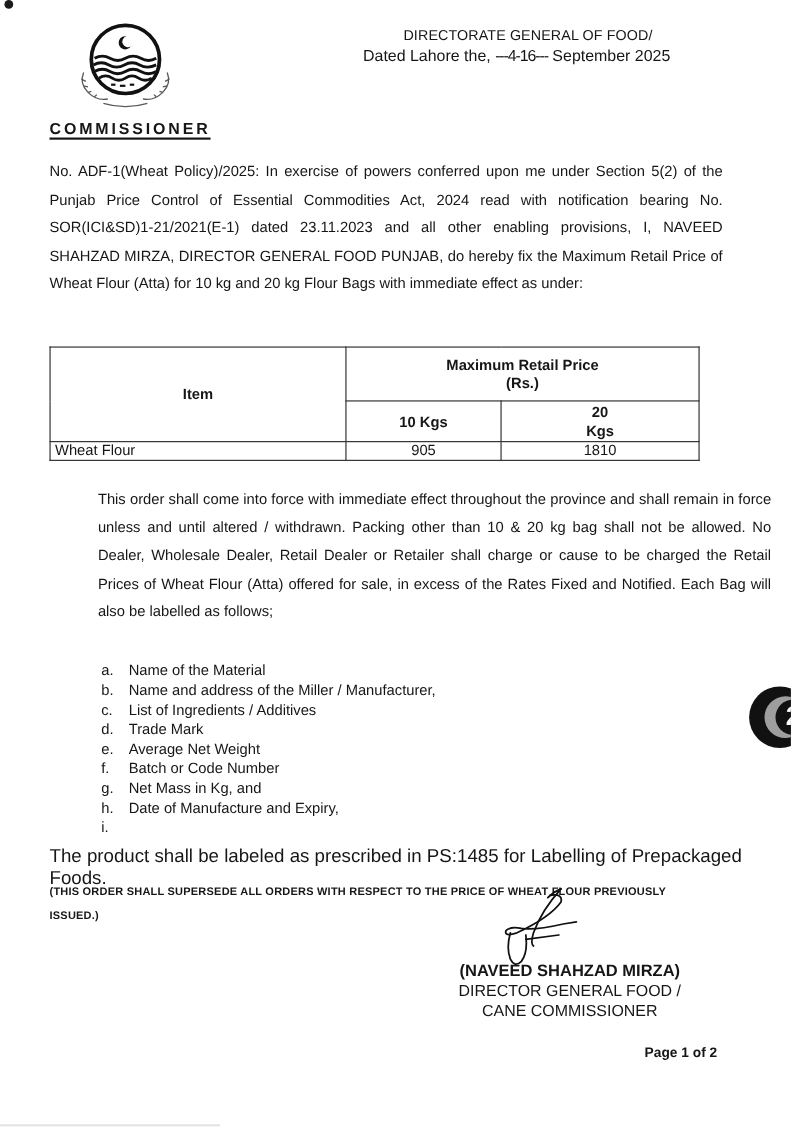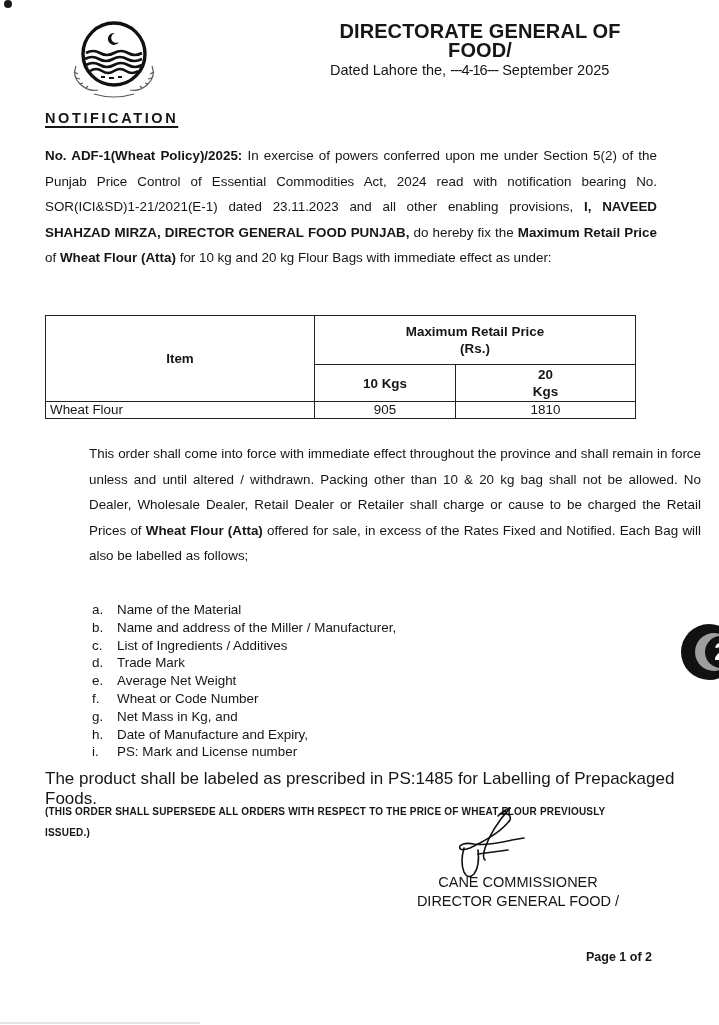--- a/index.html
+++ b/index.html
@@ -4,28 +4,28 @@
 <style>
   html, body { margin: 0; padding: 0; }
   body {
     width: 719px; height: 1025px; background: #ffffff; position: relative; overflow: hidden;
     font-family: "Liberation Sans", "DejaVu Sans", sans-serif; color: #161616;
   }
   .abs { position: absolute; }
   .dot { left: 4px; top: 0px; width: 8px; height: 8px; background: #1a1a1a; border-radius: 50%; }
   .logo { left: 64px; top: 18px; width: 100px; height: 82px; }
   .hdr { left: 330px; top: 22px; width: 300px; text-align: center; }
-  .hdr .l1, .hdr .l2 { font-weight: bold; font-size: 20px; line-height: 19px; letter-spacing: 0.1px; }
+  .hdr .l1, .hdr .l2 { font-weight: normal; font-size: 13px; line-height: 19px; letter-spacing: 0.1px; }
   .hdr .l3 { font-size: 14.5px; line-height: 20px; text-align: left; padding-right: 8px; }
   .hdr .date-hand { display: inline-block; position: relative; letter-spacing: -1px; }
   .notif-title { left: 45px; top: 110px; font-weight: bold; font-size: 14.5px; letter-spacing: 2.6px; text-decoration: underline; text-underline-offset: 3px; text-decoration-thickness: 2px; }
   .para { font-size: 13.4px; line-height: 25.5px; text-align: justify; text-align-last: left; }
   .p1 { left: 45px; top: 143px; width: 612px; }
   .p2 { left: 45px; top: 441px; width: 612px; margin-left: 44px; }
-  .b { font-weight: bold; }
+  .b { font-weight: normal; }
   table.mrp { position: absolute; left: 45px; top: 315px; width: 591px; border-collapse: collapse; font-size: 13.4px; }
   table.mrp td, table.mrp th { border: 1.6px solid #222; padding: 0 4px; }
   table.mrp th { font-weight: bold; text-align: center; line-height: 17px; }
   table.mrp .h-item { width: 260px; height: 48px; }
   table.mrp .h-mrp { height: 48px; }
   table.mrp .h-10 { width: 132px; height: 36px; }
   table.mrp .h-20 { height: 36px; }
   table.mrp td { height: 16px; line-height: 16px; margin-left: 21px; }
   table.mrp td.num { text-align: center; }
   .list { left: 92px; top: 601px; font-size: 13.4px; line-height: 17.8px; }
@@ -72,21 +72,21 @@
 
 <div class="abs hdr">
   <div class="l1">DIRECTORATE GENERAL OF FOOD/</div>
   <div class="l3">
     <span>Dated Lahore the,</span>
     <span class="date-hand"><span>---4-16---</span></span>
     <span>September 2025</span>
   </div>
 </div>
 
-<div class="abs notif-title">NOTIFICATION</div>
+<div class="abs notif-title">COMMISSIONER</div>
 
 <div class="abs para p1"><span class="b">No. ADF-1(Wheat Policy)/2025:</span><span> In exercise of powers conferred upon me under Section 5(2) of the Punjab Price Control of Essential Commodities Act, 2024 read with notification bearing No. SOR(ICI&amp;SD)1-21/2021(E-1) dated 23.11.2023 and all other enabling provisions, </span><span class="b">I, NAVEED SHAHZAD MIRZA, DIRECTOR GENERAL FOOD PUNJAB,</span><span> do hereby fix the </span><span class="b">Maximum Retail Price</span><span> of </span><span class="b">Wheat Flour (Atta)</span><span> for 10 kg and 20 kg Flour Bags with immediate effect as under:</span></div>
 
 <table class="mrp">
   <tbody>
       <tr>
     <th class="h-item" rowspan="2">Item</th>
     <th class="h-mrp" colspan="2">
       <div>Maximum Retail Price</div>
       <div>(Rs.)</div>
@@ -125,53 +125,53 @@
   <div class="row">
       <span class="mk">d.</span>
       <span>Trade Mark</span>
     </div>
   <div class="row">
       <span class="mk">e.</span>
       <span>Average Net Weight</span>
     </div>
   <div class="row">
       <span class="mk">f.</span>
-      <span>Wheat or Code Number</span>
+      <span>Batch or Code Number</span>
     </div>
   <div class="row">
       <span class="mk">g.</span>
       <span>Net Mass in Kg, and</span>
     </div>
   <div class="row">
       <span class="mk">h.</span>
       <span>Date of Manufacture and Expiry,</span>
     </div>
   <div class="row">
       <span class="mk">i.</span>
-      <span>PS: Mark and License number</span>
     </div>
 </div>
 
 <div class="abs p3">The product shall be labeled as prescribed in PS:1485 for Labelling of Prepackaged Foods.</div>
 
 <div class="abs caps">(THIS ORDER SHALL SUPERSEDE ALL ORDERS WITH RESPECT TO THE PRICE OF WHEAT FLOUR PREVIOUSLY ISSUED.)</div>
 
 <svg class="abs sig" viewBox="0 0 120 80">
   <g fill="none" stroke="#111" stroke-width="1.6" stroke-linecap="round">
     <path d="M70 2 q-18 20 -25 40 q-3 10 0 12"></path>
     <path d="M70 2 q-6 2 -12 8"></path>
     <path d="M60 8 q12 -2 10 6 q-10 14 -40 28 q-12 4 -10 -2 q4 -4 14 -2 q12 2 38 -4 l12 -2"></path>
     <path d="M24 42 q-4 14 0 24 q4 8 10 2 q6 -8 4 -24"></path>
     <path d="M38 48 l30 -4"></path>
   </g>
 </svg>
 
 <div class="abs sign-block">
+  <div class="nm">(NAVEED SHAHZAD MIRZA)</div>
+  <div>DIRECTOR GENERAL FOOD /</div>
   <div>CANE COMMISSIONER</div>
-  <div>DIRECTOR GENERAL FOOD /</div>
 </div>
 
 <div class="abs page-no">Page 1 of 2</div>
 
 <div class="abs badge">
   <div class="inner"></div>
   <div class="num">2</div>
 </div>
 
 <div class="abs footer-line"></div>

